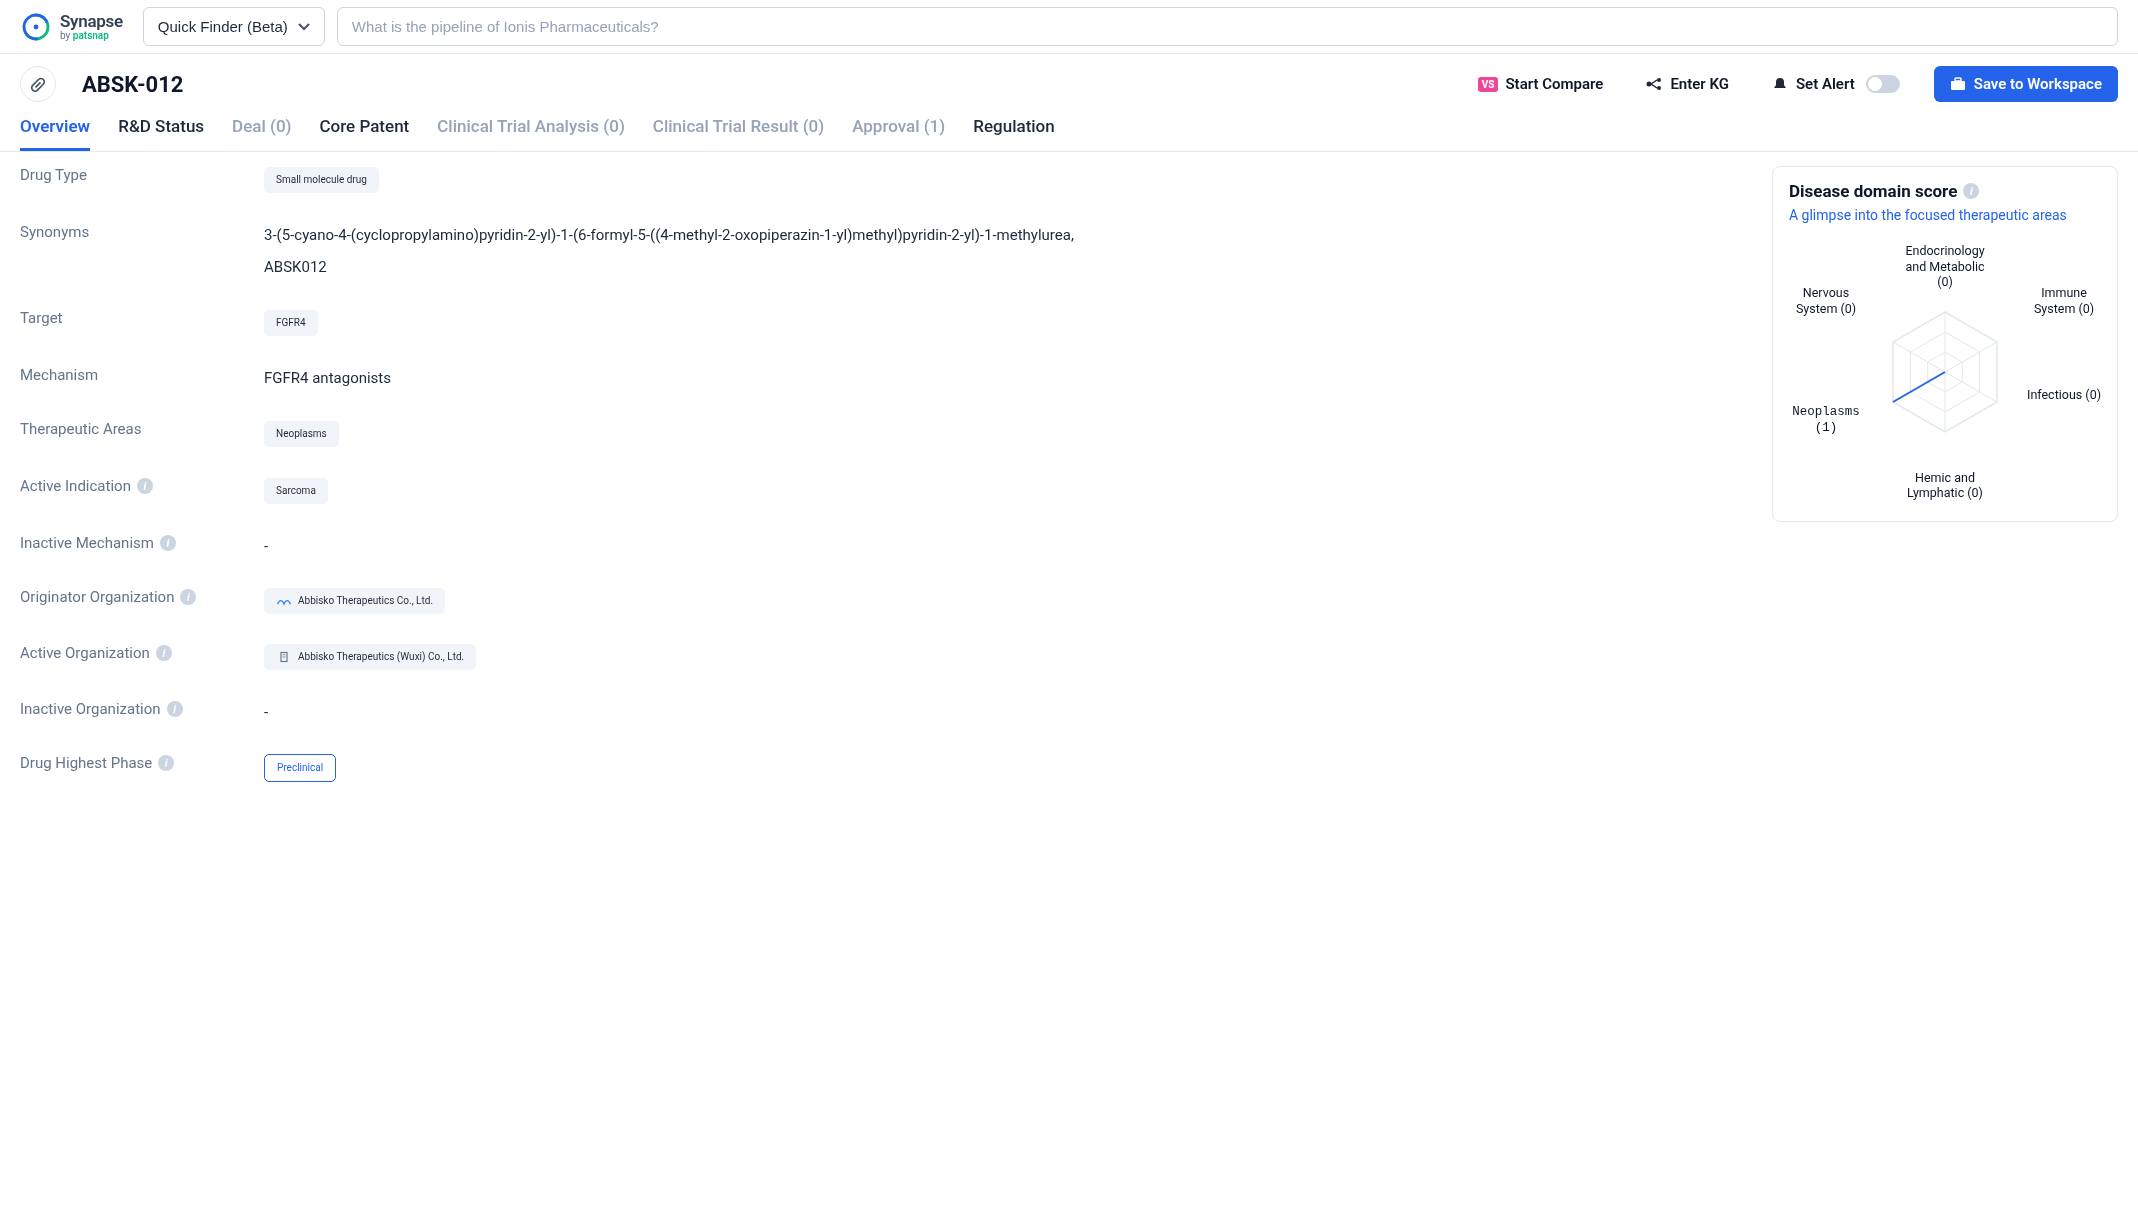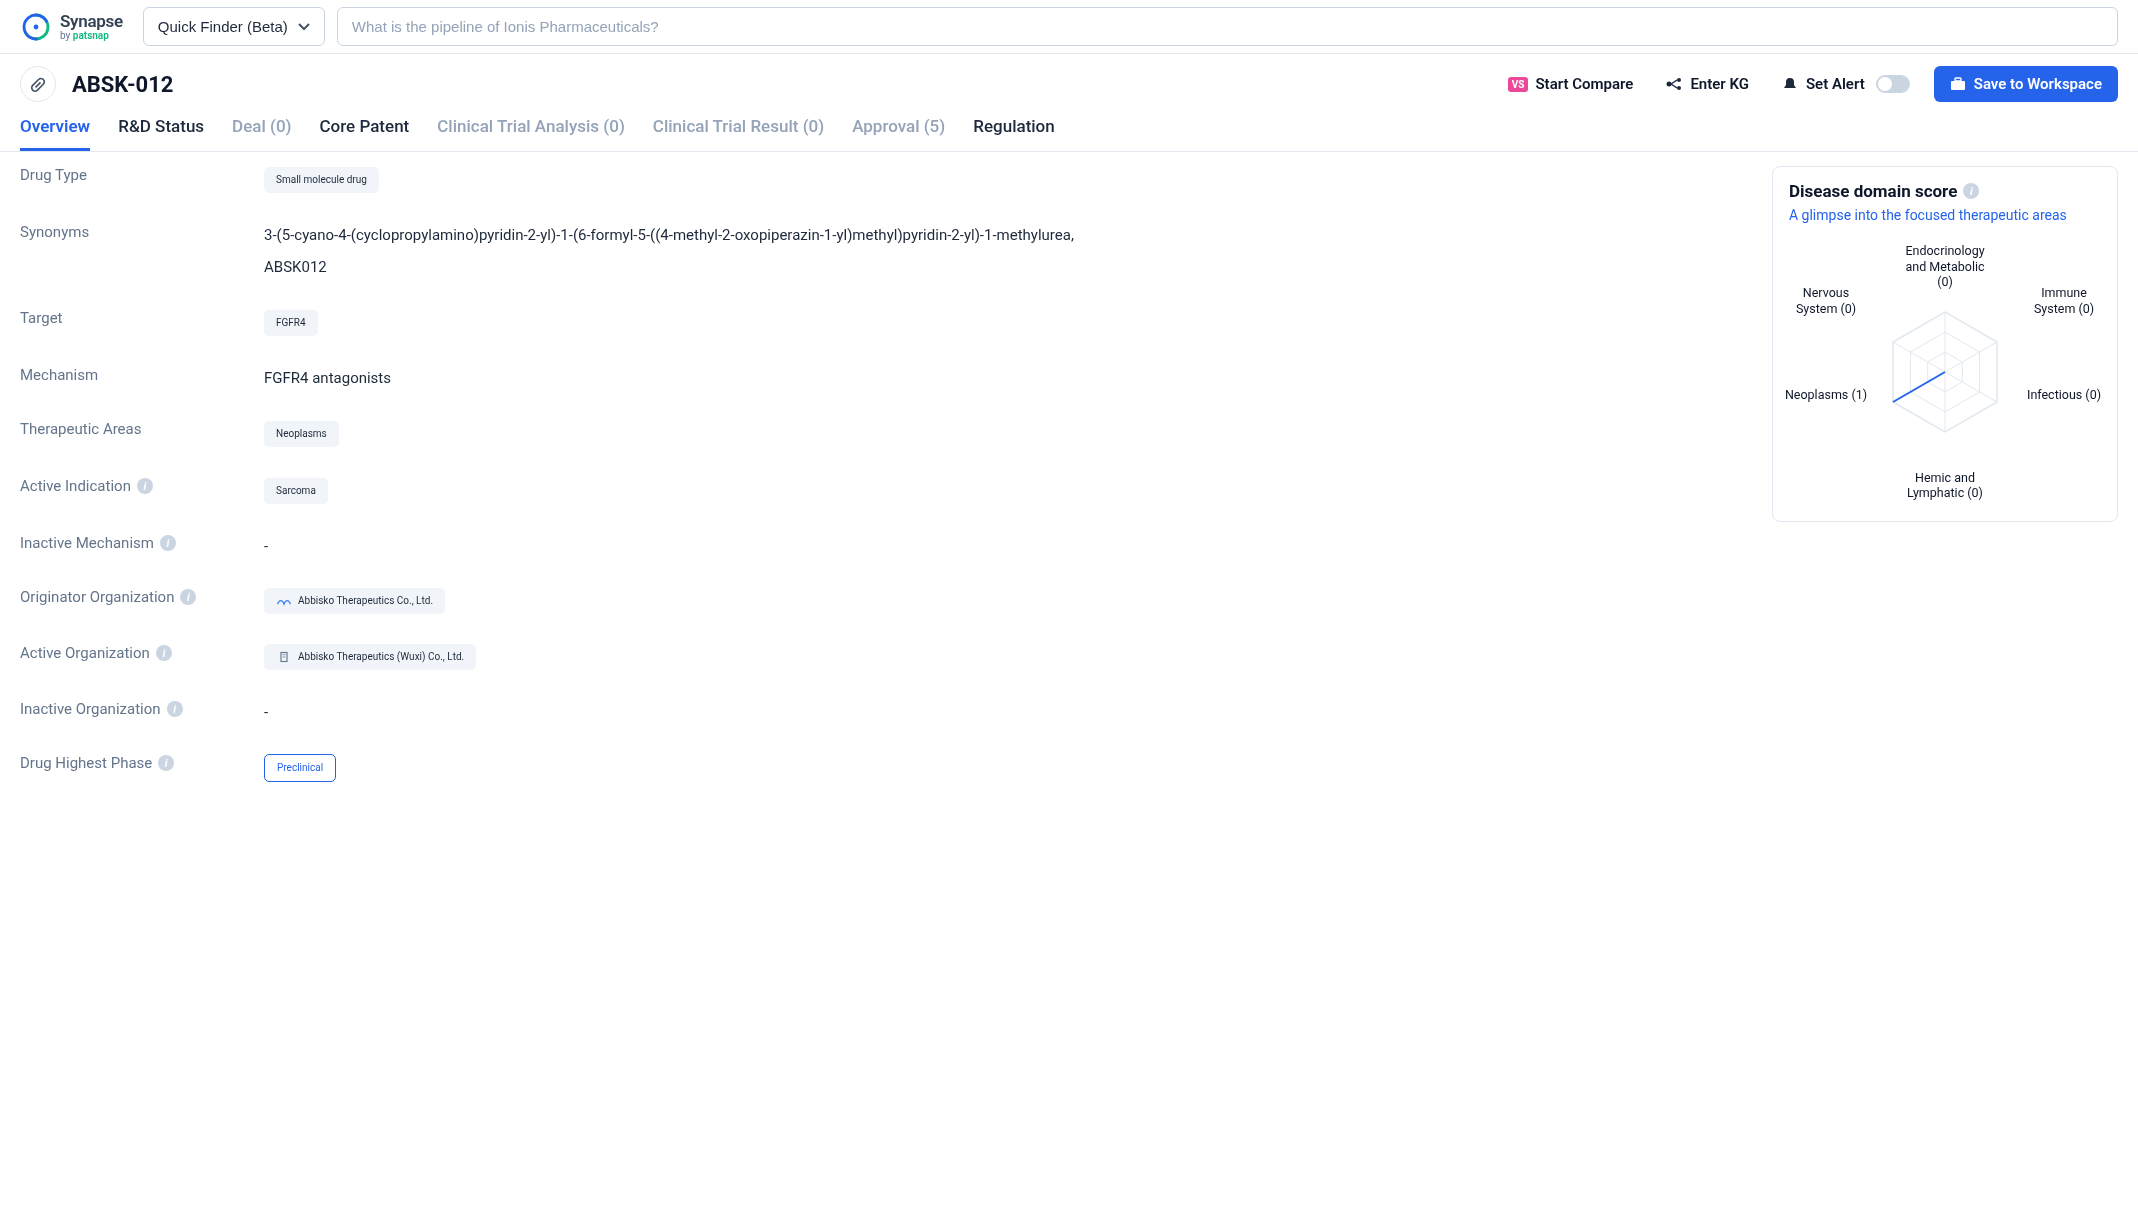--- a/index.html
+++ b/index.html
@@ -10,21 +10,21 @@
 .logo-mark { width: 32px; height: 32px; }
 .logo-text { display: flex; flex-direction: column; line-height: 1.1; }
 .logo-name { font-size: 17px; font-weight: 600; color: #334155; letter-spacing: -0.3px; }
 .logo-by { font-size: 10px; color: #64748b; }
 .logo-by b { color: #10b981; font-weight: 600; }
 
 .finder-btn { display: flex; align-items: center; gap: 10px; border: 1px solid #cbd5e1; border-radius: 6px; padding: 10px 14px; font-size: 15px; font-weight: 500; color: #1e293b; cursor: pointer; background: #fff; }
 .search-input { flex: 1; border: 1px solid #cbd5e1; border-radius: 6px; padding: 10px 14px; font-size: 15px; color: #334155; }
 .search-input::placeholder { color: #94a3b8; }
 
-.titlebar { display: flex; align-items: center; padding: 12px 20px 0 20px; gap: 16px; }
+.titlebar { display: flex; align-items: center; padding: 12px 20px 0 20px; gap: 26px; }
 .pill-icon { width: 36px; height: 36px; border: 1px solid #e2e8f0; border-radius: 50%; display: flex; align-items: center; justify-content: center; }
 .drug-name { font-size: 22px; font-weight: 700; color: #0f172a; }
 .spacer { flex: 1; }
 .action { display: inline-flex; align-items: center; gap: 7px; font-size: 15px; font-weight: 600; color: #0f172a; cursor: pointer; padding: 6px 8px; }
 .toggle { width: 34px; height: 18px; border-radius: 10px; background: #cbd5e1; position: relative; margin-left: 4px; }
 .toggle::after { content: ''; position: absolute; width: 14px; height: 14px; border-radius: 50%; background: #fff; top: 2px; left: 2px; }
 .save-btn { background: #2563eb; color: #fff; border-radius: 6px; padding: 9px 16px; display: inline-flex; align-items: center; gap: 8px; font-size: 15px; font-weight: 600; cursor: pointer; }
 
 .tabs { display: flex; gap: 28px; padding: 14px 20px 0 20px; border-bottom: 1px solid #e2e8f0; }
 .tab { padding-bottom: 12px; font-size: 17px; cursor: pointer; color: #94a3b8; font-weight: 500; }
@@ -114,21 +114,21 @@
   </div>
 </div>
 
 <div class="tabs" id="tabs-container">
     <div class="tab active">Overview</div>
     <div class="tab enabled">R&amp;D Status</div>
     <div class="tab">Deal (0)</div>
     <div class="tab enabled">Core Patent</div>
     <div class="tab">Clinical Trial Analysis (0)</div>
     <div class="tab">Clinical Trial Result (0)</div>
-    <div class="tab">Approval (5)</div>
+    <div class="tab">Approval (1)</div>
     <div class="tab enabled">Regulation</div>
   </div>
 
 <div class="content">
   <div class="details">
 
     <div class="row">
       <div class="row-label">Drug Type</div>
       <div class="row-value"><span class="chip">Small molecule drug</span></div>
     </div>
@@ -234,17 +234,17 @@
         <line x1="0" y1="0" x2="52" y2="30" stroke="#e2e8f0"></line>
         <line x1="0" y1="0" x2="0" y2="60" stroke="#e2e8f0"></line>
         <line x1="0" y1="0" x2="-52" y2="30" stroke="#e2e8f0"></line>
         <line x1="0" y1="0" x2="-52" y2="-30" stroke="#e2e8f0"></line>
         <line x1="0" y1="0" x2="-52" y2="30" stroke="#2563eb" stroke-width="2"></line>
       </svg>
       <div class="radar-label" style="top:6px; left:50%; transform:translateX(-50%);">Endocrinology and Metabolic (0)</div>
       <div class="radar-label" style="top:48px; right:-8px;">Immune System (0)</div>
       <div class="radar-label" style="top:150px; right:-8px;">Infectious (0)</div>
       <div class="radar-label" style="bottom:6px; left:50%; transform:translateX(-50%);">Hemic and Lymphatic (0)</div>
-      <div class="radar-label" style="top:150px; left:-8px;">Neoplasms (1)</div>
+      <div class="radar-label" style="top:168px; left:-8px;font-family:Liberation Mono, monospace;">Neoplasms (1)</div>
       <div class="radar-label" style="top:48px; left:-8px;">Nervous System (0)</div>
     </div>
   </div>
 </div>
 
 </body></html>

